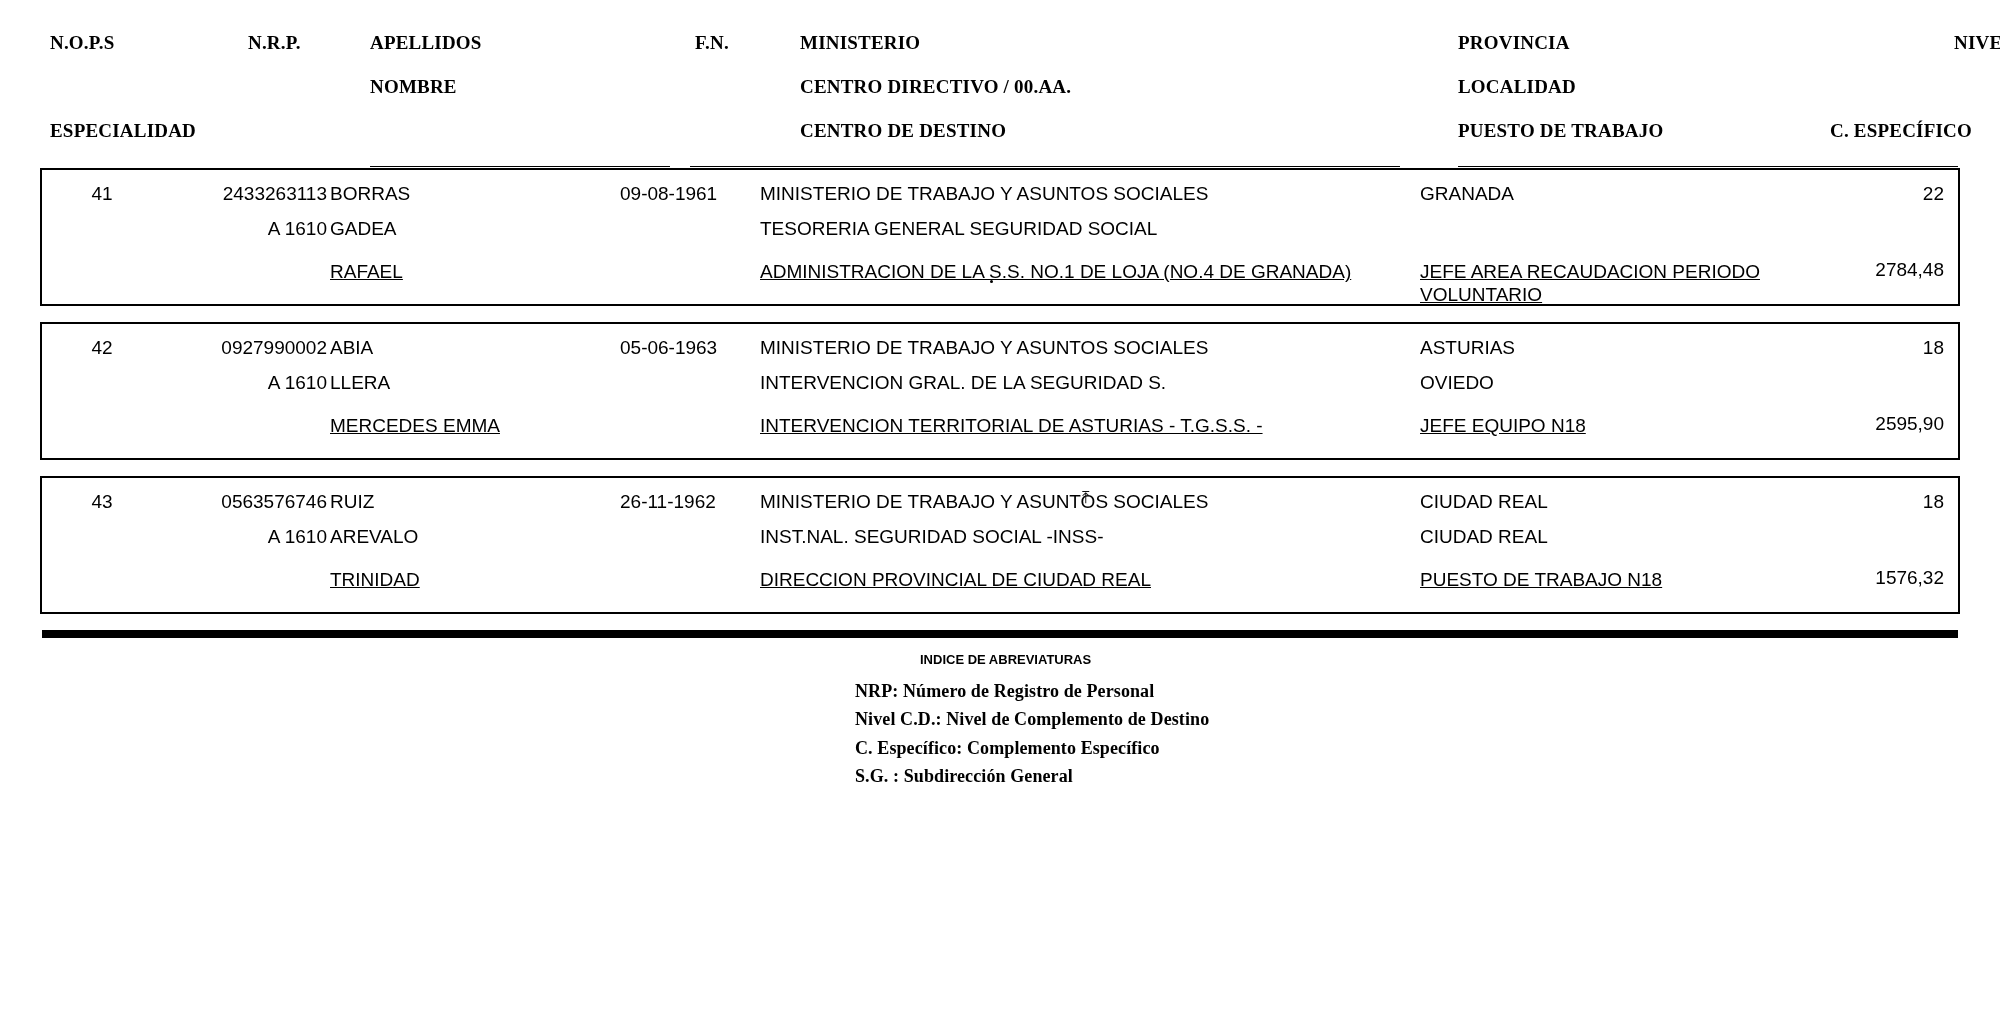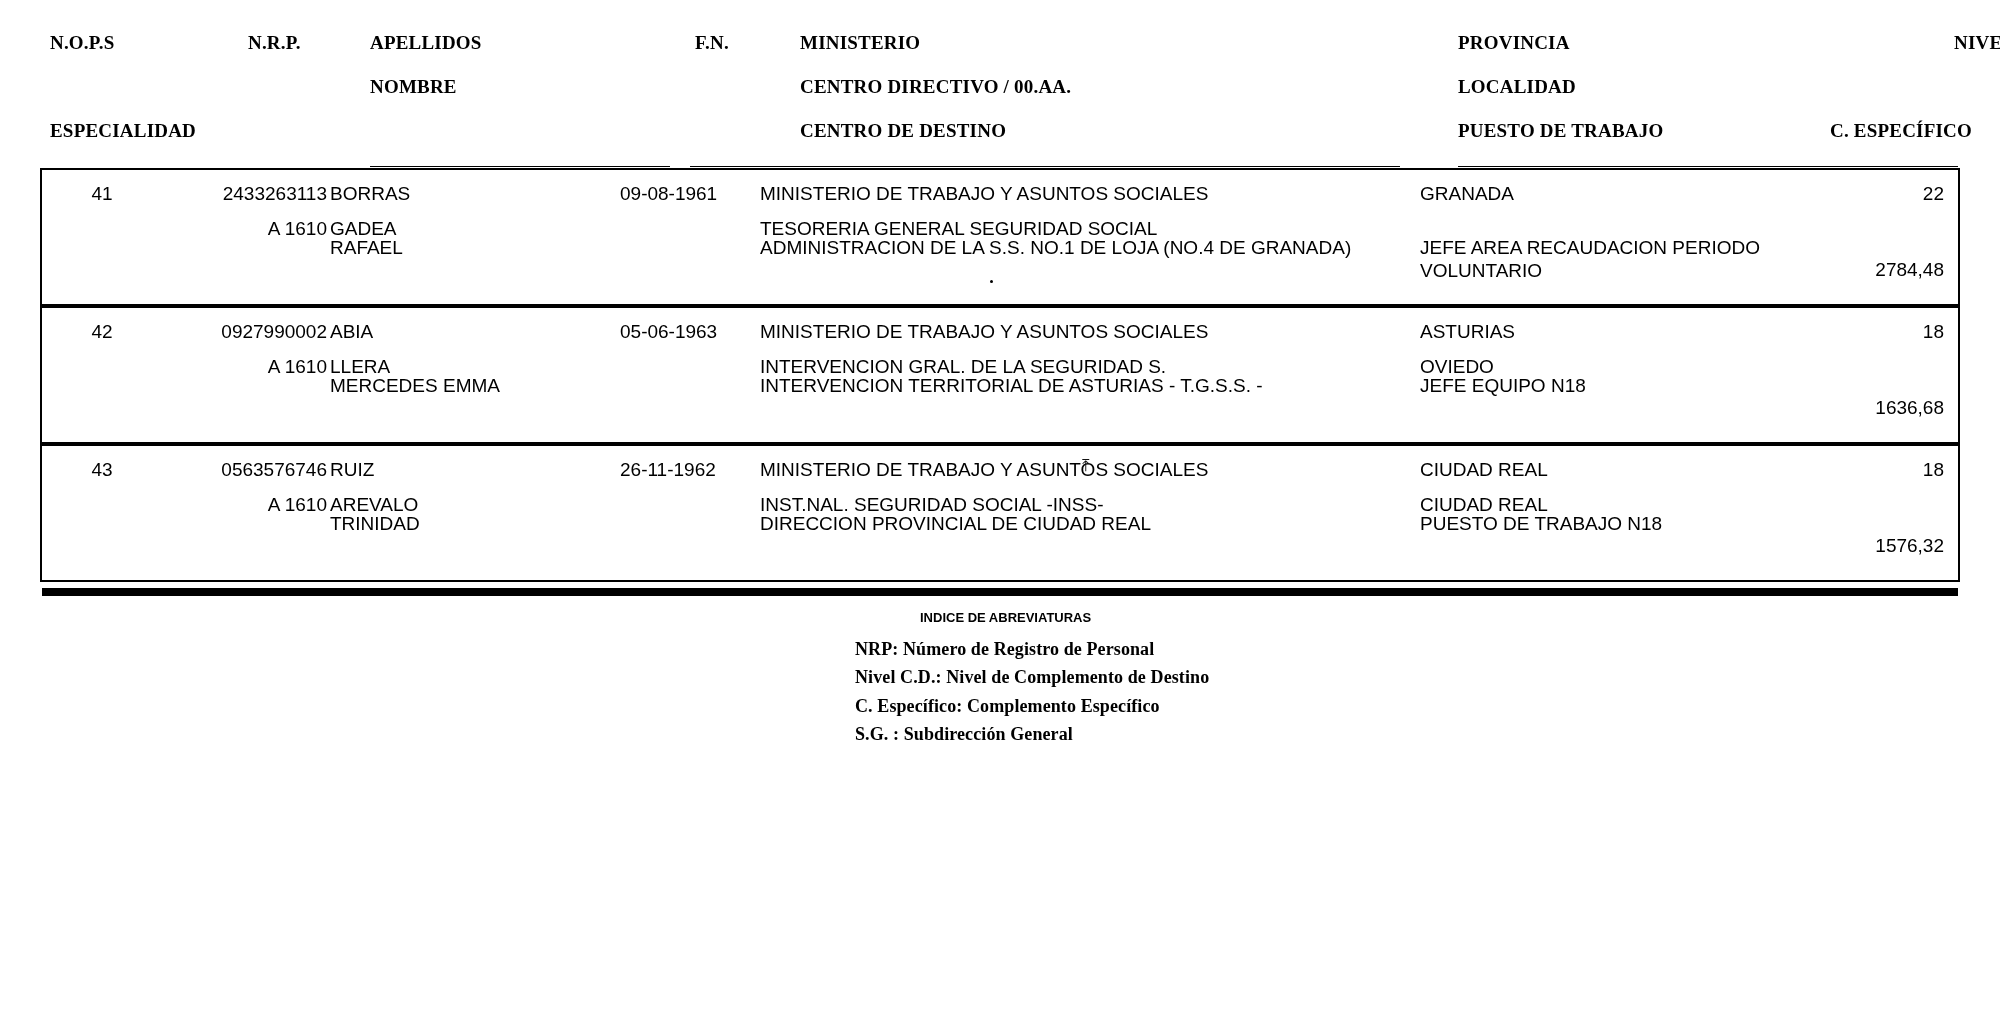--- a/index.html
+++ b/index.html
@@ -44,33 +44,33 @@
   .hdr-rule {
     position: absolute;
     border-bottom: 1.5px solid #000;
     height: 0;
   }
 
   
   .record {
     position: relative;
     border: 2.5px solid #000;
-    margin-bottom: 0;
+    margin-bottom: 16px;
     height: 138px;
     box-sizing: border-box;
   }
   .record .fld {
     position: absolute;
     font-size: 19px;
     font-family: "Liberation Sans", sans-serif;
     line-height: 1.22;
   }
   .r1 { top: 12px; }
   .r2 { top: 47px; }
-  .r3 { top: 66px; }
+  .r3 { top: 90px; text-decoration: underline; }
 
   .f-nops {
     left: 0;
     width: 120px;
     text-align: center;
   }
   .f-nrp {
     left: 120px;
     width: 165px;
     text-align: right;
@@ -201,21 +201,21 @@
 
     <div class="fld r1 f-min">MINISTERIO DE TRABAJO Y ASUNTOS SOCIALES</div>
     <div class="fld r2 f-min">INTERVENCION GRAL. DE LA SEGURIDAD S.</div>
     <div class="fld r3 f-min" style="width:760px;">INTERVENCION TERRITORIAL DE ASTURIAS - T.G.S.S. -</div>
 
     <div class="fld r1 f-prov">ASTURIAS</div>
     <div class="fld r2 f-prov">OVIEDO</div>
     <div class="fld r3 f-prov">JEFE EQUIPO N18</div>
 
     <div class="fld r1 f-num">18</div>
-    <div class="fld f-num2" style="top:88px;">1636,68</div>
+    <div class="fld f-num2" style="top:88px;">2595,90</div>
   </div>
 
   <div class="record">
     <div class="fld r1 f-nops">43</div>
     <div class="fld r1 f-nrp">0563576746</div>
     <div class="fld r2 f-nrp">A 1610</div>
 
     <div class="fld r1 f-ape">RUIZ</div>
     <div class="fld r2 f-ape">AREVALO</div>
     <div class="fld r3 f-ape">TRINIDAD</div>

